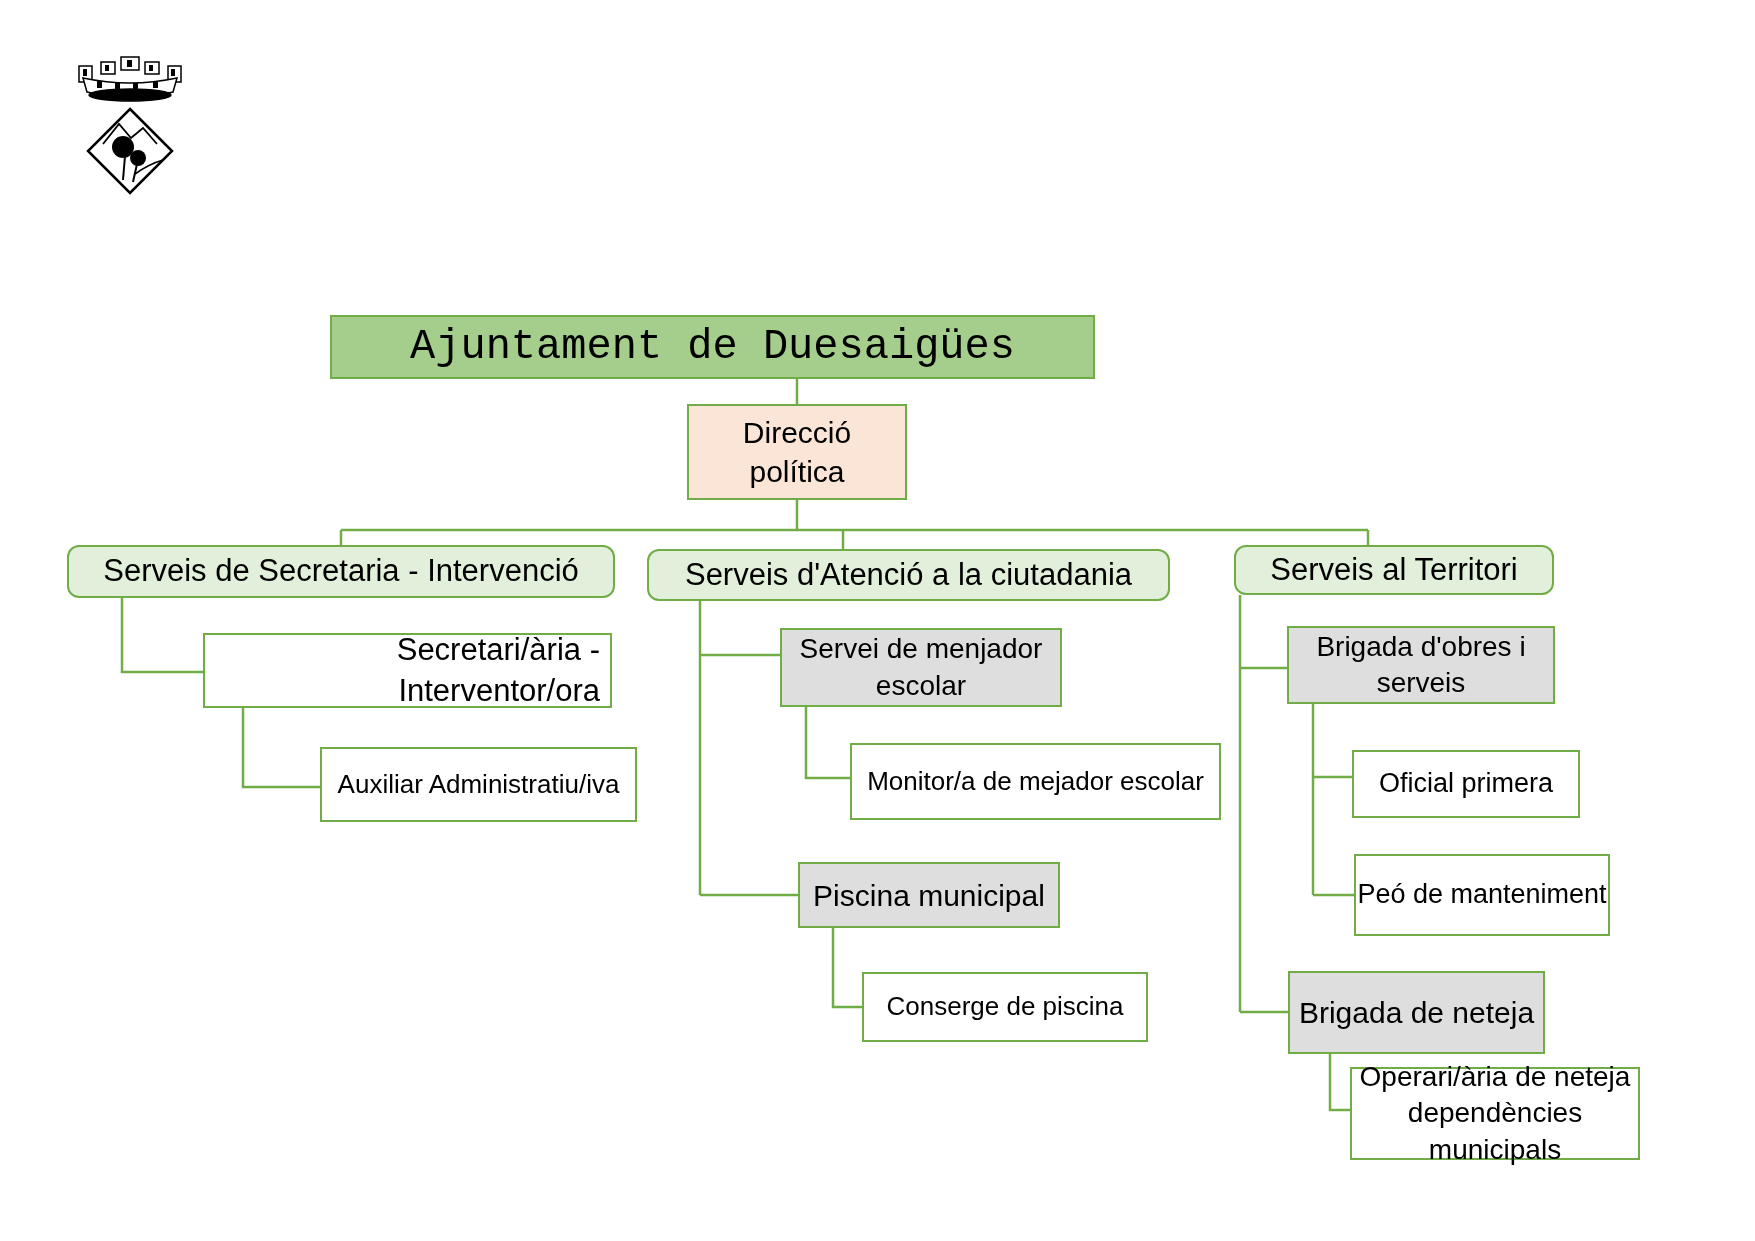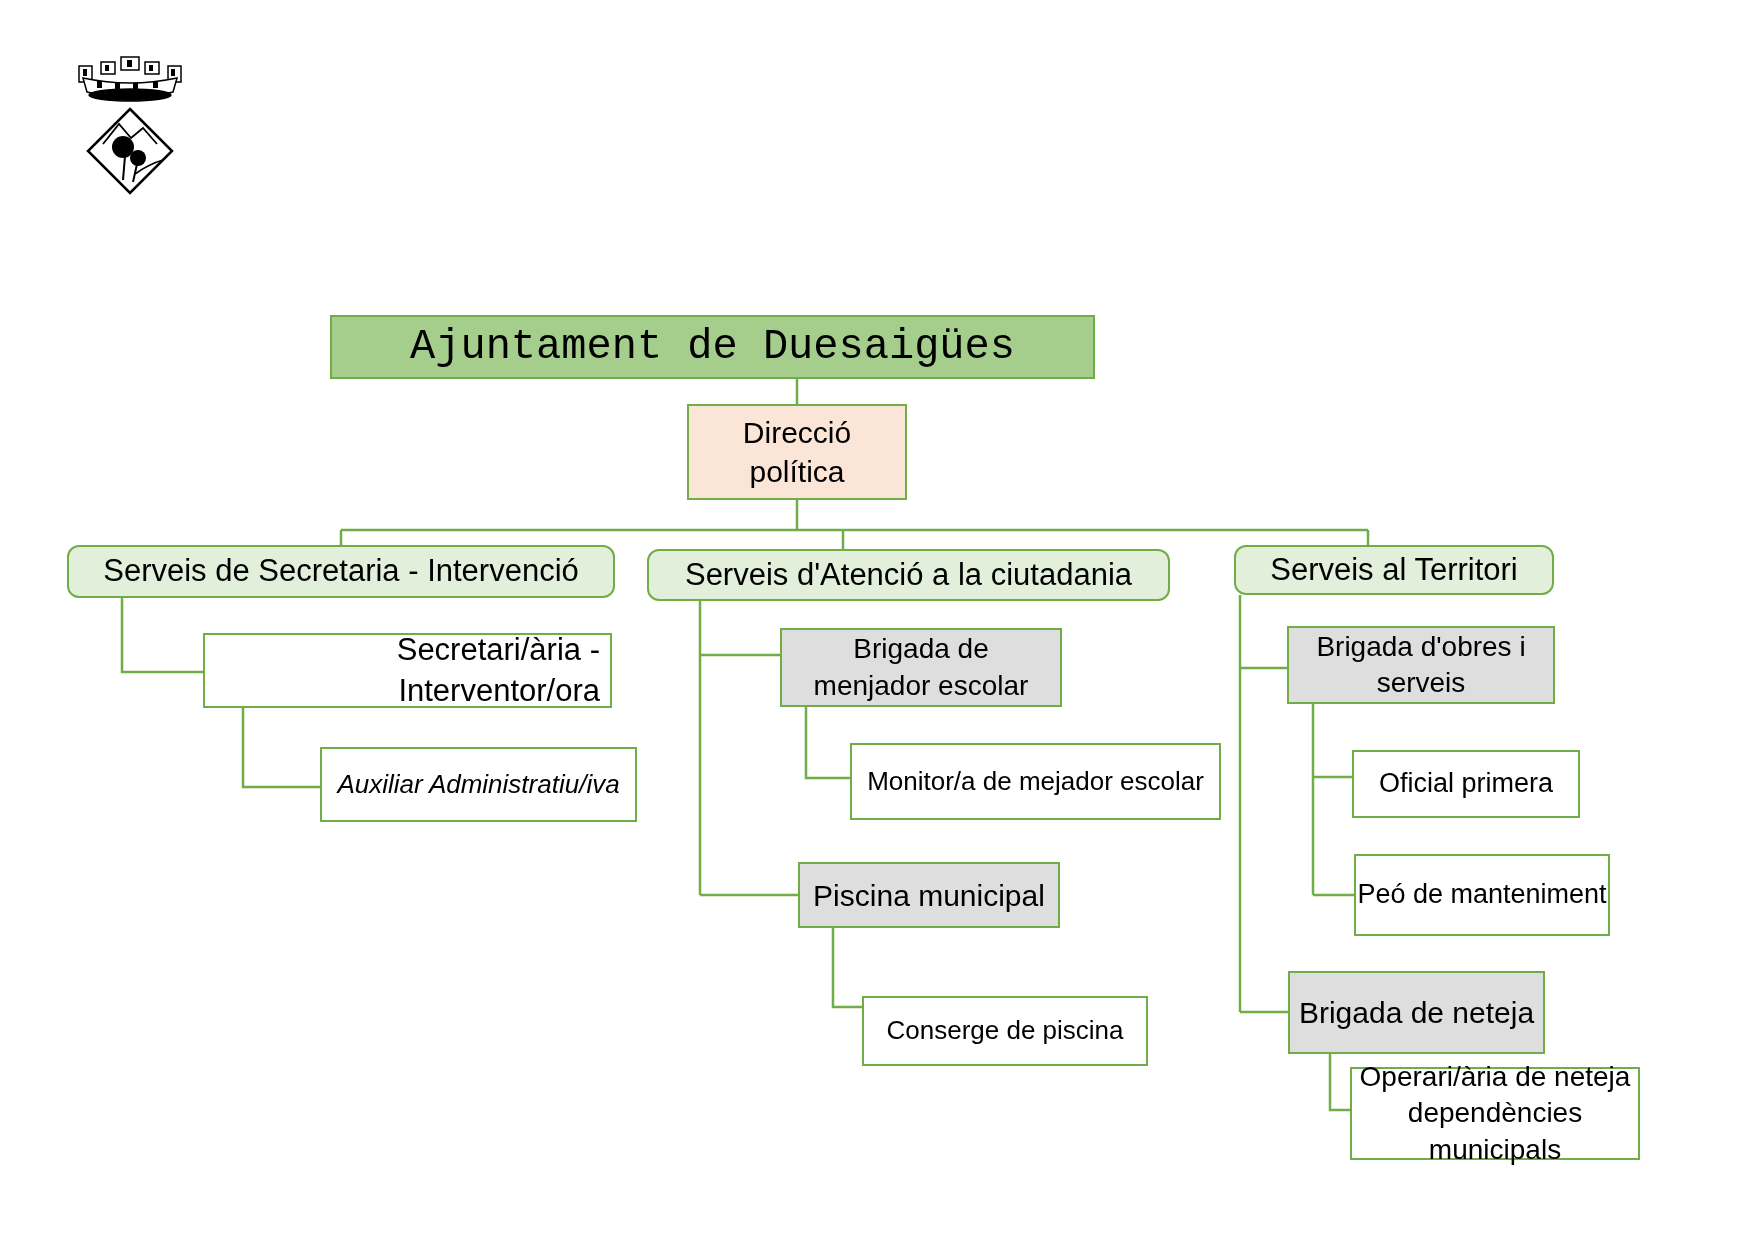--- a/index.html
+++ b/index.html
@@ -86,26 +86,26 @@
 
   <div class="node fill-green-md nowrap" style="left:330px;top:315px;width:765px;height:64px;font-size:42px;">Ajuntament de Duesaigües</div>
 
   <div class="node fill-peach" style="left:687px;top:404px;width:220px;height:96px;font-size:30px;padding:0 14px;">Direcció política</div>
 
   <div class="node fill-green-lt nowrap" style="left:67px;top:545px;width:548px;height:53px;font-size:31px;">Serveis de Secretaria - Intervenció</div>
   <div class="node fill-green-lt nowrap" style="left:647px;top:549px;width:523px;height:52px;font-size:31px;">Serveis d'Atenció a la ciutadania</div>
   <div class="node fill-green-lt nowrap" style="left:1208px;top:545px;width:320px;height:50px;font-size:31px;margin-left:26px;">Serveis al Territori</div>
 
   <div class="node fill-white" style="left:203px;top:633px;width:409px;height:75px;font-size:31px;padding:0 10px;text-align:right;">Secretari/ària - Interventor/ora</div>
-  <div class="node fill-white nowrap" style="left:320px;top:747px;width:317px;height:75px;font-size:26px;font-style:italic;">Auxiliar Administratiu/iva</div>
+  <div class="node fill-white nowrap" style="left:320px;top:747px;width:317px;height:75px;font-size:26px;">Auxiliar Administratiu/iva</div>
 
-  <div class="node fill-gray" style="left:780px;top:628px;width:282px;height:79px;font-size:28px;padding:0 10px;">Brigada de menjador escolar</div>
+  <div class="node fill-gray" style="left:780px;top:628px;width:282px;height:79px;font-size:28px;padding:0 10px;">Servei de menjador escolar</div>
   <div class="node fill-white nowrap" style="left:850px;top:743px;width:371px;height:77px;font-size:26px;">Monitor/a de mejador escolar</div>
   <div class="node fill-gray nowrap" style="left:798px;top:862px;width:262px;height:66px;font-size:30px;">Piscina municipal</div>
-  <div class="node fill-white nowrap" style="left:862px;top:972px;width:286px;height:70px;font-size:26px;margin-top:24px;">Conserge de piscina</div>
+  <div class="node fill-white nowrap" style="left:862px;top:972px;width:286px;height:70px;font-size:26px;">Conserge de piscina</div>
 
   <div class="node fill-gray" style="left:1287px;top:626px;width:268px;height:78px;font-size:28px;padding:0 16px;">Brigada d'obres i serveis</div>
   <div class="node fill-white nowrap" style="left:1352px;top:750px;width:228px;height:68px;font-size:27px;">Oficial primera</div>
   <div class="node fill-white nowrap" style="left:1354px;top:854px;width:256px;height:82px;font-size:27px;">Peó de manteniment</div>
   <div class="node fill-gray nowrap" style="left:1288px;top:971px;width:257px;height:83px;font-size:30px;">Brigada de neteja</div>
   <div class="node fill-white" style="left:1350px;top:1067px;width:290px;height:93px;font-size:28px;padding:12px 6px;">Operari/ària de neteja dependències municipals</div>
 
 </div>
 
 </body></html>

